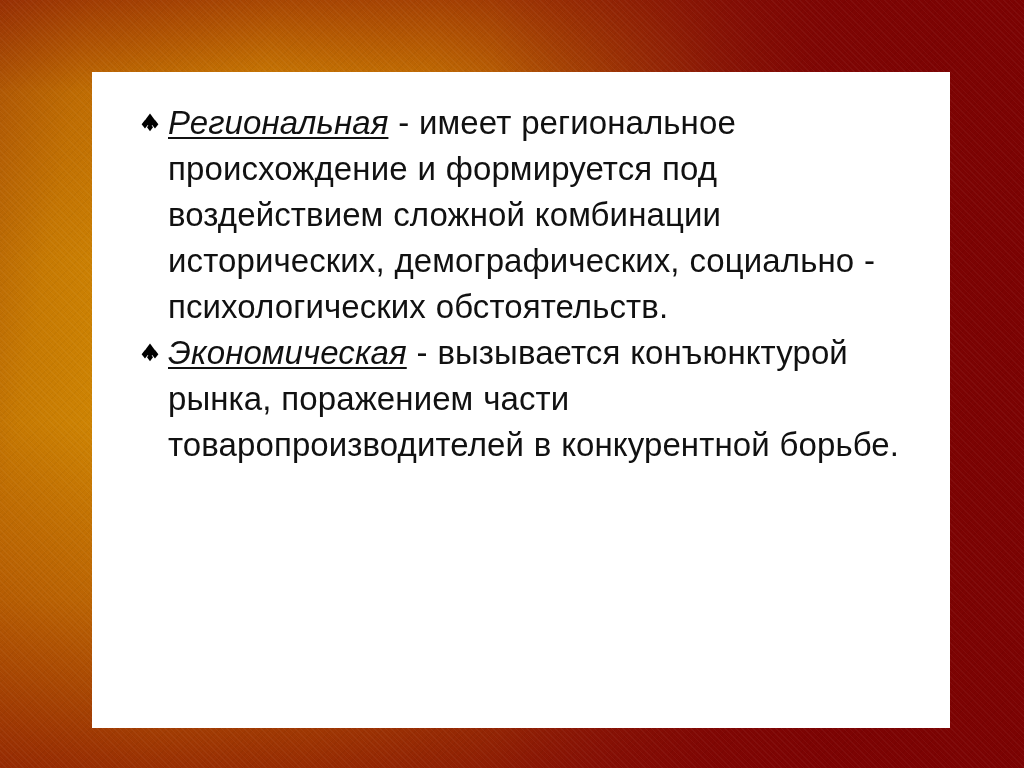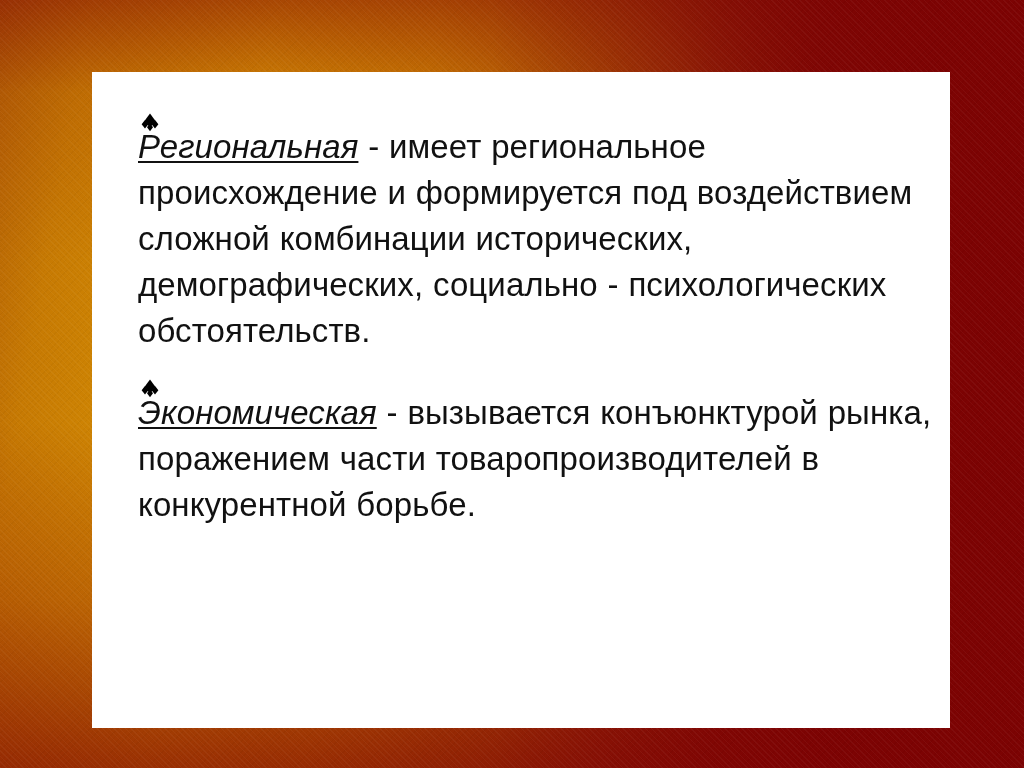--- a/index.html
+++ b/index.html
@@ -85,24 +85,23 @@
   .bullet-list {
     position: absolute;
     left: 46px;
     top: 28px;
     right: 18px;
   }
 
   .bullet-item {
     display: flex;
     align-items: flex-start;
-    flex-direction: column;
   }
   .bullet-item + .bullet-item {
-    margin-top: 12px;
+    margin-top: 0;
   }
 
   .bullet-marker {
     flex: 0 0 auto;
     width: 30px;
     position: relative;
     top: 11px;
     color: #000;
   }
   .bullet-marker svg { display: block; }

